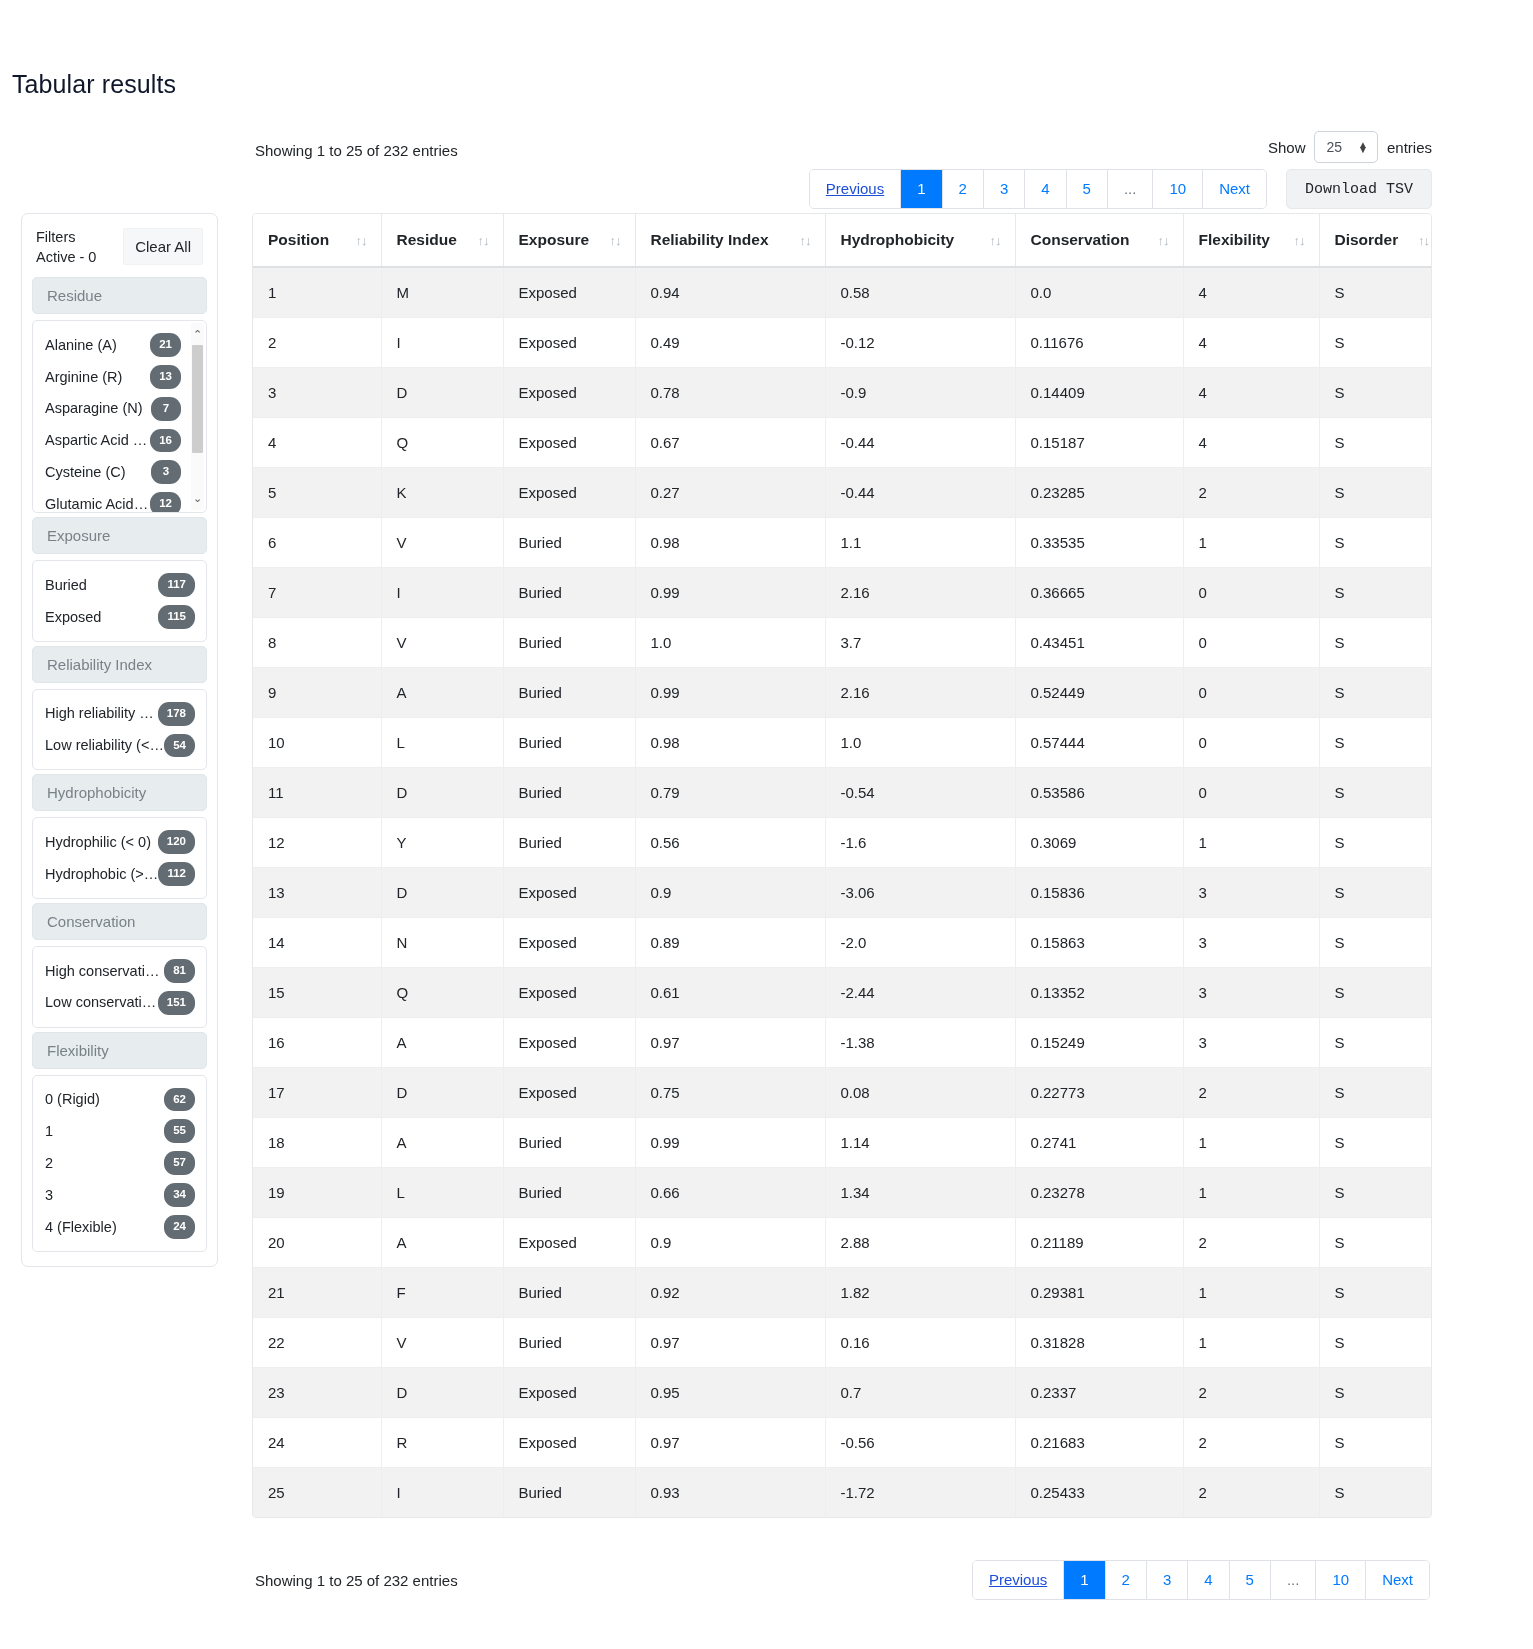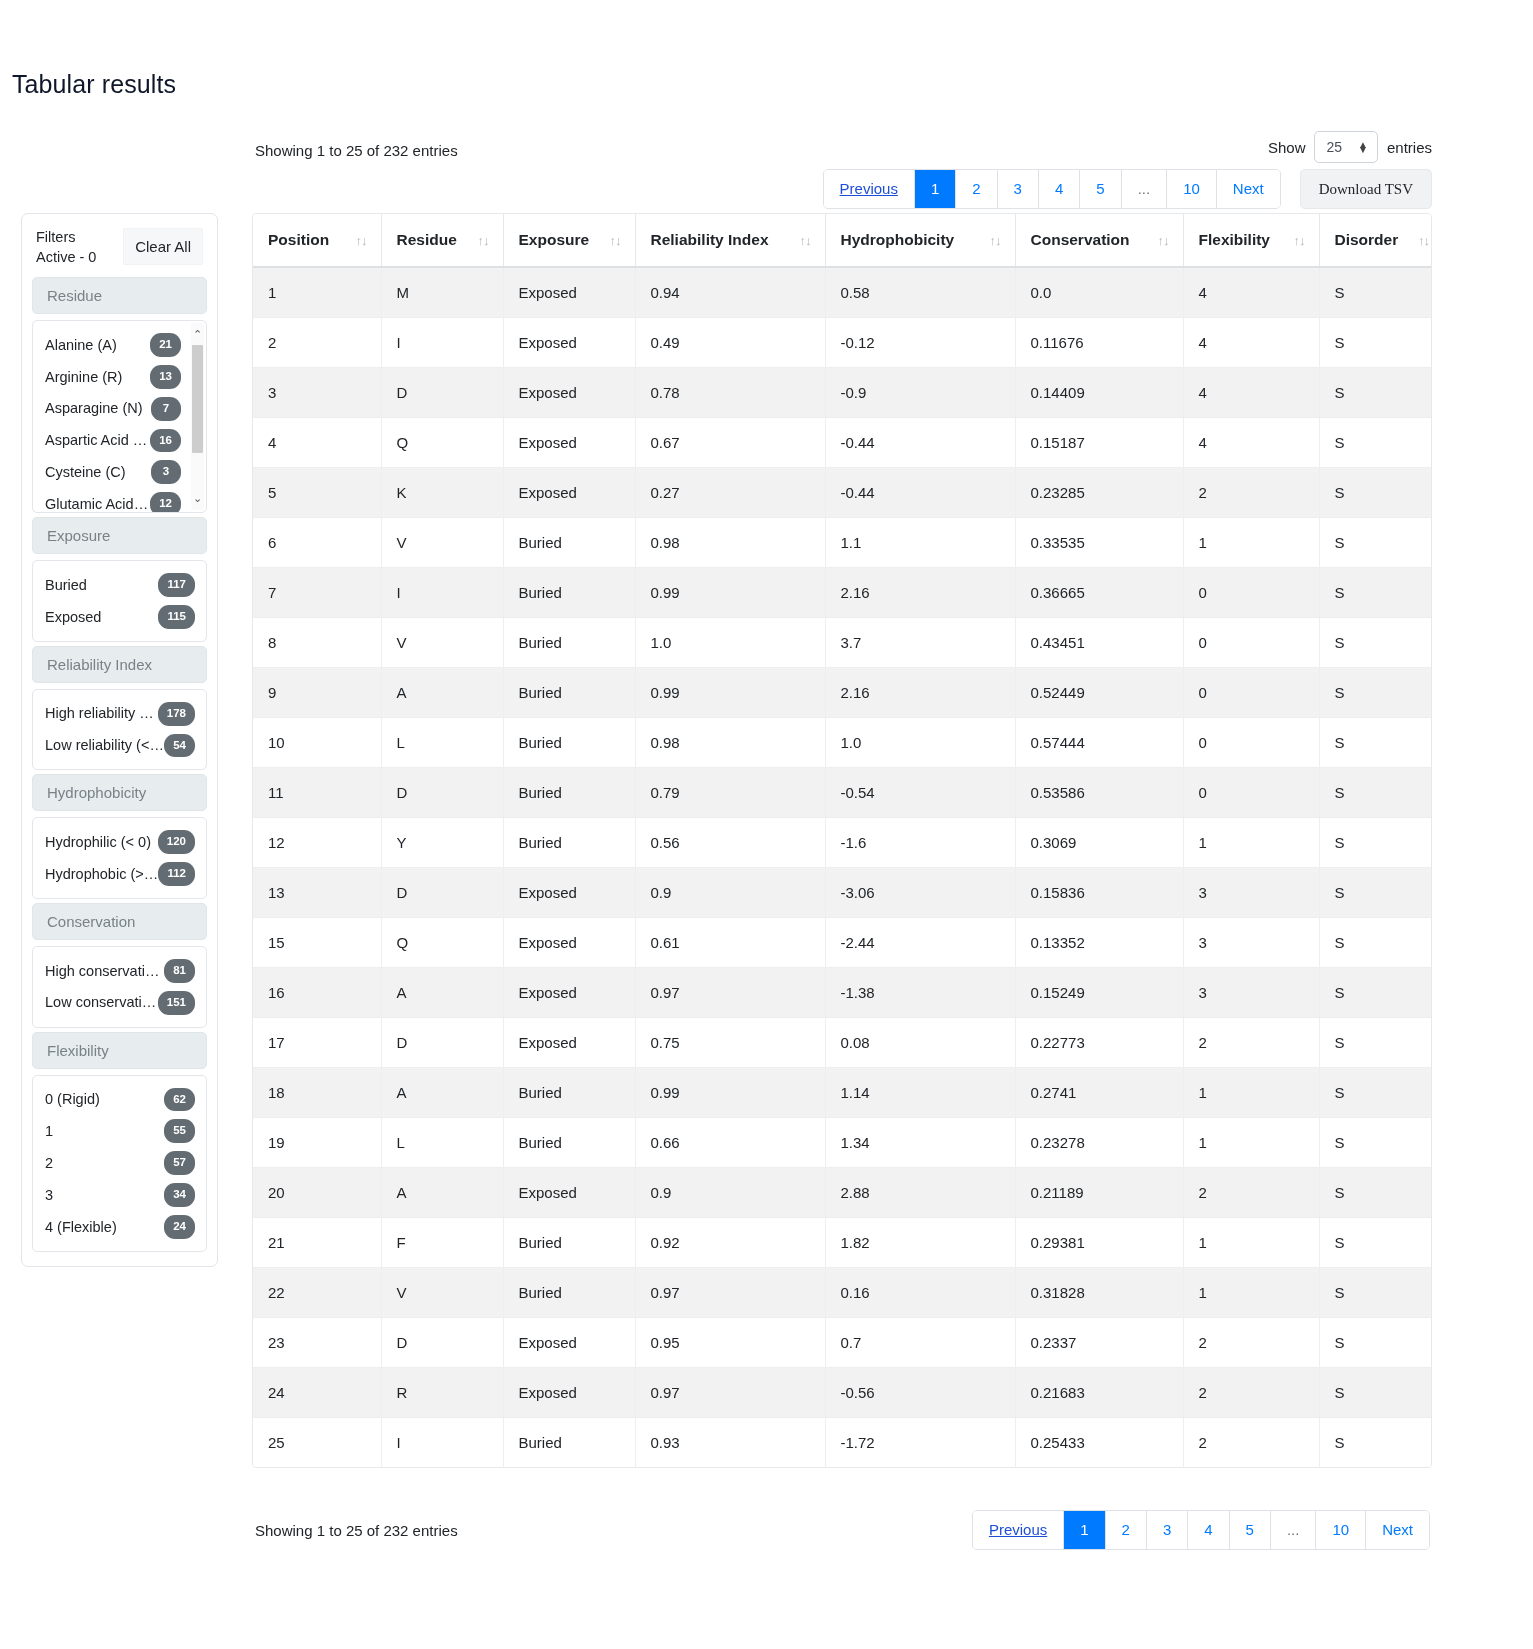--- a/index.html
+++ b/index.html
@@ -234,21 +234,21 @@
   .pagination .pg.disabled { color: #1d4ed8; cursor: default; text-decoration: underline; }
   .pagination .pg.ellipsis { color: #6c757d; cursor: default; }
   .download-btn {
     background: #f1f2f3;
     border: 1px solid #e6e8ea;
     border-radius: 5px;
     font-size: 15px;
     color: #212529;
     padding: 9px 18px;
     cursor: pointer;
-    font-family: Liberation Serif, serif;
+    font-family: Liberation Mono, monospace;
     white-space: nowrap;
   }
 
   
   .table-wrap {
     border: 1px solid #e6e8ea;
     border-radius: 4px;
     overflow: hidden;
     background: #fff;
   }
@@ -656,20 +656,30 @@
               <td>13</td>
               <td>D</td>
               <td>Exposed</td>
               <td>0.9</td>
               <td>-3.06</td>
               <td>0.15836</td>
               <td>3</td>
               <td>S</td>
             </tr>
             <tr>
+              <td>14</td>
+              <td>N</td>
+              <td>Exposed</td>
+              <td>0.89</td>
+              <td>-2.0</td>
+              <td>0.15863</td>
+              <td>3</td>
+              <td>S</td>
+            </tr>
+            <tr>
               <td>15</td>
               <td>Q</td>
               <td>Exposed</td>
               <td>0.61</td>
               <td>-2.44</td>
               <td>0.13352</td>
               <td>3</td>
               <td>S</td>
             </tr>
             <tr>

